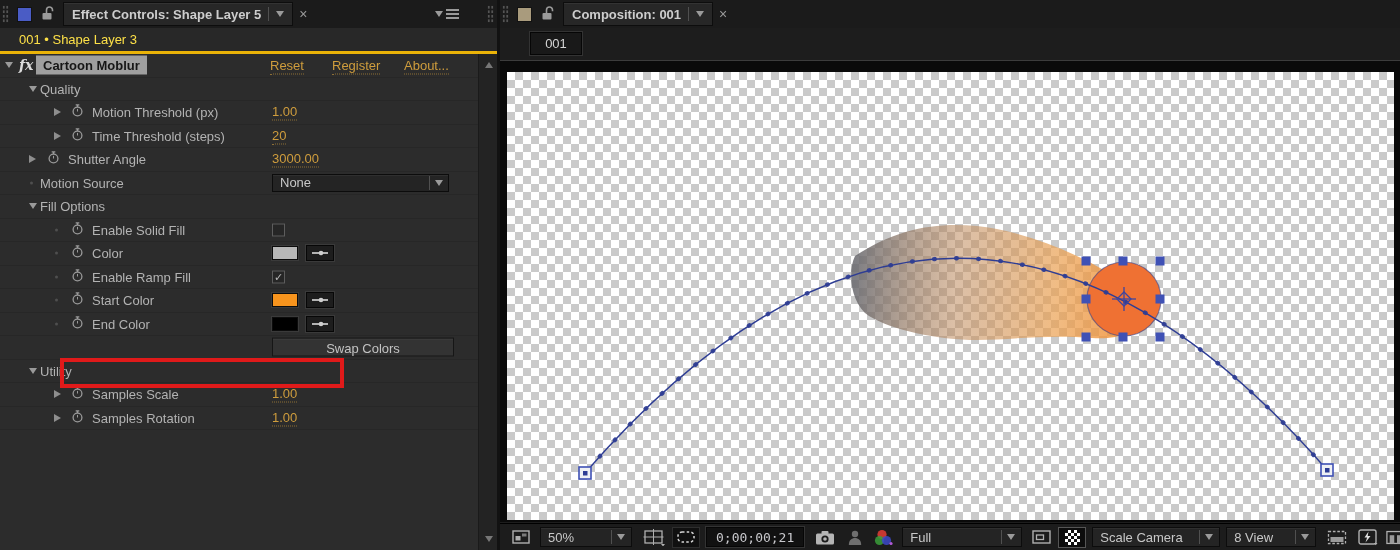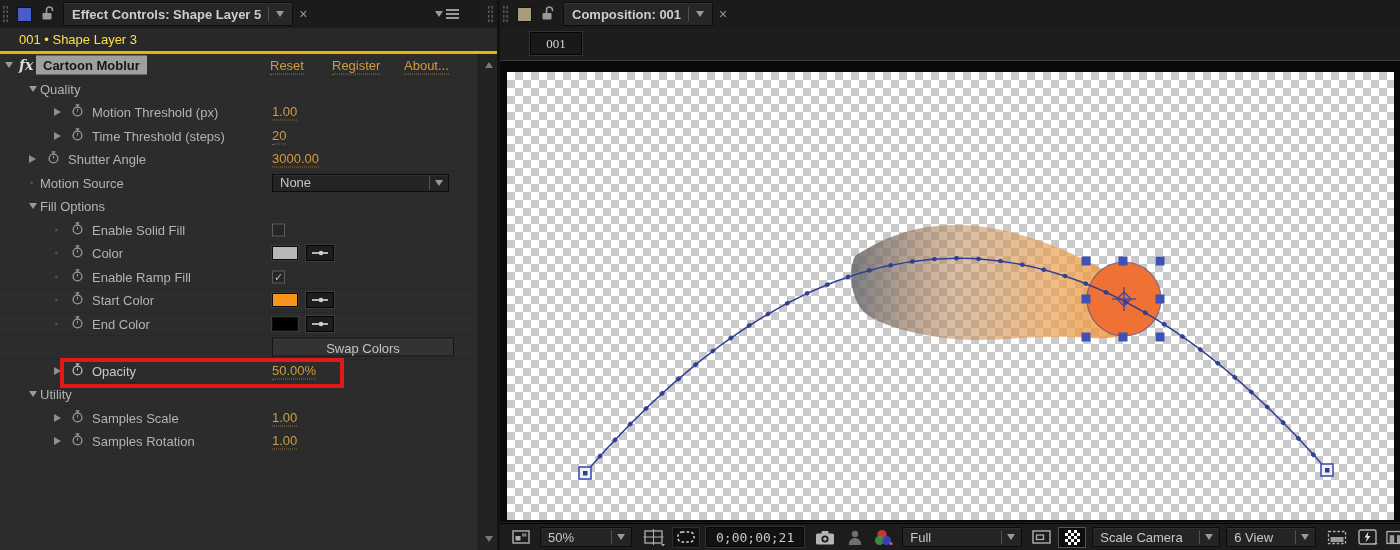--- a/index.html
+++ b/index.html
@@ -55,21 +55,21 @@
     box-shadow:0 0 0 1px #3a3a3a; display:flex; align-items:center; justify-content:center; }
   .swap-btn { left:272px; width:182px; height:19px; background:#333; border:1px solid #161616;
     box-shadow:inset 0 1px 0 rgba(255,255,255,0.07); color:#c3c3c3; display:flex; align-items:flex-end; justify-content:center; }
   #opacity-annotation { position:absolute; left:60px; top:358px; width:284px; height:30px;
     border:4px solid var(--annotation-red,#e01a1a); z-index:40; }
   .scrollbar { position:absolute; left:478px; top:54px; width:19px; bottom:0; background:#232323; border-left:1px solid #1a1a1a; }
   .sb-btn { position:absolute; left:0; width:19px; height:18px; display:flex; align-items:center; justify-content:center; }
   
   #right-panel { position:absolute; left:500px; top:0; width:900px; height:550px; background:#1d1d1d; }
   #comp-name-btn { position:absolute; left:30px; top:32px; width:52px; height:23px; background:#191919;
-    border:1px solid #060606; box-shadow:0 0 0 1px #333; color:#d5d5d5; display:flex; align-items:center; justify-content:center;font-family:Liberation Serif, serif; }
+    border:1px solid #060606; box-shadow:0 0 0 1px #333; color:#d5d5d5; display:flex; align-items:center; justify-content:center; }
   #comp-divider { position:absolute; left:0; top:60px; right:0; height:1px; background:#3c3c3c; }
   #canvas-frame { position:absolute; left:0; top:61px; right:0; height:461px; background:#0a0a0a; }
   #canvas {
     position:absolute; left:7px; top:11px; width:887px; height:448px;
     background-color:var(--checker-light,#fff);
     background-image:
       linear-gradient(45deg,var(--checker-dark,#cacaca) 25%,transparent 25%,transparent 75%,var(--checker-dark,#cacaca) 75%),
       linear-gradient(45deg,var(--checker-dark,#cacaca) 25%,transparent 25%,transparent 75%,var(--checker-dark,#cacaca) 75%);
     background-size:16px 16px; background-position:0 0, 8px 8px;
   }
@@ -287,33 +287,20 @@
             </svg>
         </span>
       </div>
 
       <div class="row">
         <div class="swap-btn">
           <span>Swap Colors</span>
         </div>
       </div>
 
-      <div class="row">
-        <span class="tri-r triB"></span>
-        <span class="swB">
-          <svg width="13" height="14" viewBox="0 0 13 14">
-              <circle cx="6.5" cy="8" r="4.4" fill="none" stroke="#bdbdbd" stroke-width="1.3"></circle>
-              <line x1="6.5" y1="1.6" x2="6.5" y2="3.6" stroke="#bdbdbd" stroke-width="1.5"></line>
-              <line x1="4.7" y1="1.4" x2="8.3" y2="1.4" stroke="#bdbdbd" stroke-width="1.3"></line>
-              <line x1="6.5" y1="8" x2="6.5" y2="5.4" stroke="#bdbdbd" stroke-width="1"></line>
-            </svg>
-        </span>
-        <span class="lblC" style="color:#c9c9c9">Opacity</span>
-        <span class="val">50.00%</span>
-      </div>
 
       <div class="row">
         <span class="tri-d triA"></span>
         <span class="lblA">Utility</span>
       </div>
 
       <div class="row">
         <span class="tri-r triB"></span>
         <span class="swB">
           <svg width="13" height="14" viewBox="0 0 13 14">
@@ -519,21 +506,21 @@
           </svg>
       </div>
       <div class="dd tb-dd ml6" style="width:128px">
         <span>Scale Camera</span>
         <span class="dd-right">
             <span class="vsep"></span>
             <span class="tri-d"></span>
           </span>
       </div>
       <div class="dd tb-dd ml6" style="width:90px">
-        <span>6 View</span>
+        <span>8 View</span>
         <span class="dd-right">
             <span class="vsep"></span>
             <span class="tri-d"></span>
           </span>
       </div>
       <div class="tb-btn ml8" style="width:26px">
         <svg width="20" height="15" viewBox="0 0 20 15">
             <rect x="1.5" y="1.5" width="17" height="12" fill="none" stroke="#b0b0b0" stroke-width="1.3" stroke-dasharray="2.6 1.8"></rect>
             <rect x="3.5" y="7" width="13" height="5" fill="#9a9a9a"></rect>
           </svg>

